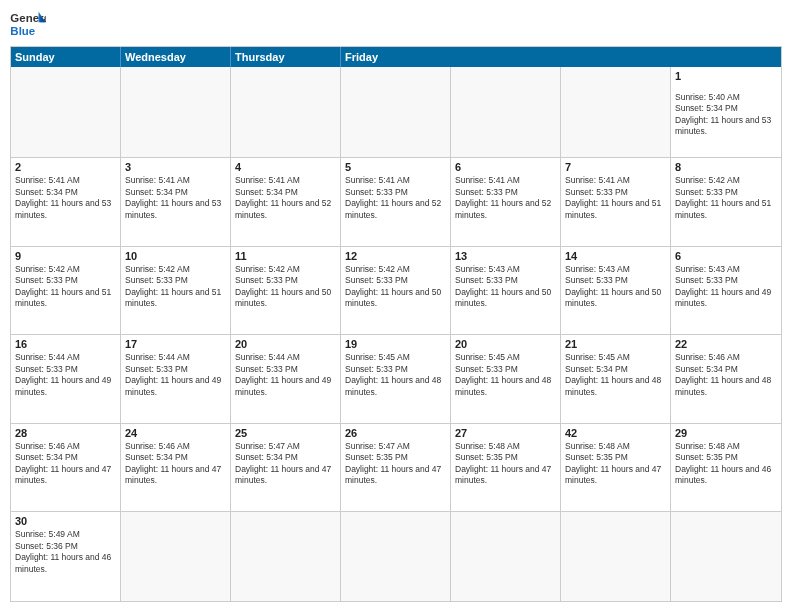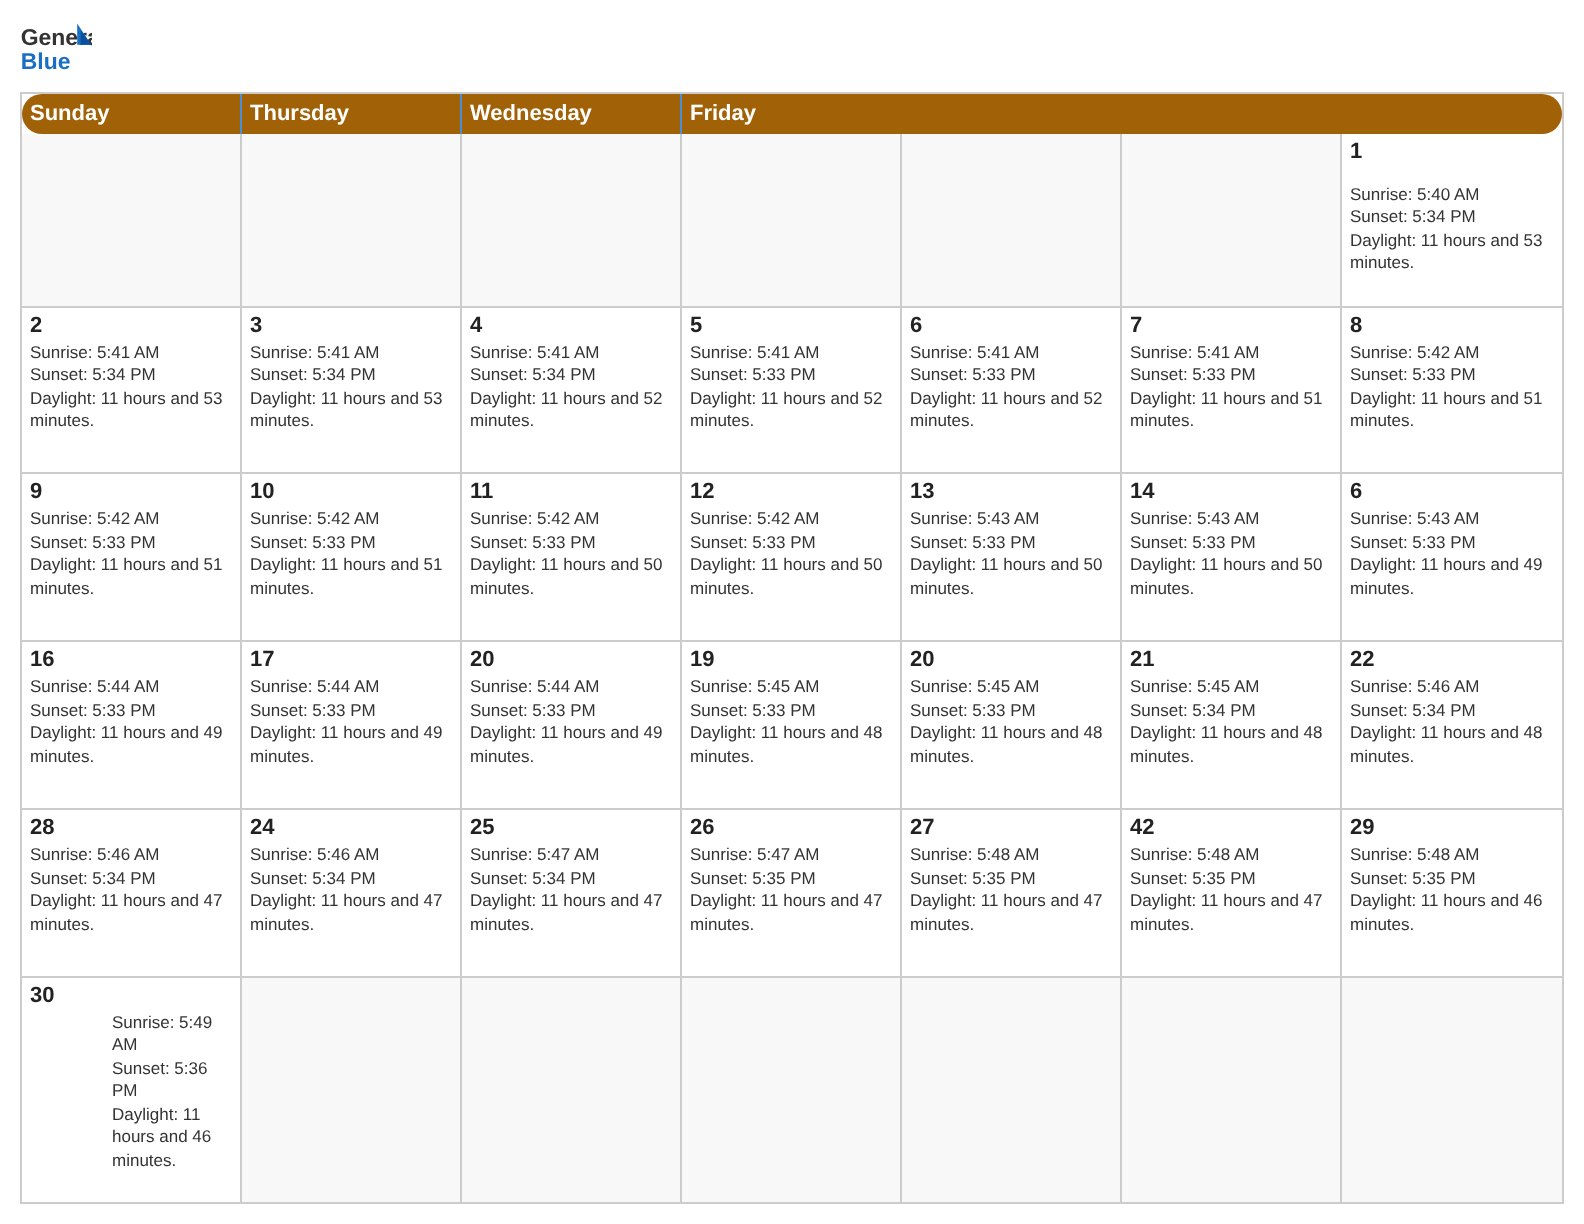--- a/index.html
+++ b/index.html
@@ -46,22 +46,21 @@
     }
     .calendar {
       flex: 1;
       display: flex;
       flex-direction: column;
       border: 1px solid #ccc;
     }
     .cal-header {
       display: grid;
       grid-template-columns: repeat(7, 1fr);
-      background: #a16207;
-      border-radius: 10px;
+      background: #0369a1;
     }
     .cal-header-cell {
       color: #fff;
       font-size: 11px;
       font-weight: bold;
       padding: 4px 4px;
       text-align: left;
       border-right: 1px solid #4a8fd4;
     }
     .cal-header-cell:last-child { border-right: none; }
@@ -114,22 +113,22 @@
     </div>
     <div class="title-block">
       <div class="month-title"></div>
       <div class="location"></div>
     </div>
   </div>
 
   <div class="calendar">
     <div class="cal-header">
     <div class="cal-header-cell">Sunday</div>
+        <div class="cal-header-cell">Wednesday</div>
         <div class="cal-header-cell">Thursday</div>
-        <div class="cal-header-cell">Wednesday</div>
         <div class="cal-header-cell">Friday</div>
       </div>
     <div class="cal-body">
     <div class="cal-cell empty"></div>
         <div class="cal-cell empty"></div>
         <div class="cal-cell empty"></div>
         <div class="cal-cell empty"></div>
         <div class="cal-cell empty"></div>
         <div class="cal-cell empty"></div>
         <div class="cal-cell">
@@ -301,21 +300,21 @@
 Daylight: 11 hours and 47 minutes.</div>
         </div>
         <div class="cal-cell">
           <span class="day-num">29</span>
           <div class="cell-text" style="white-space: pre-line;">Sunrise: 5:48 AM
 Sunset: 5:35 PM
 Daylight: 11 hours and 46 minutes.</div>
         </div>
         <div class="cal-cell last-row">
           <span class="day-num">30</span>
-          <div class="cell-text" style="white-space: pre-line; margin-left: 41px;">Sunrise: 5:49 AM
+          <div class="cell-text" style="white-space: pre-line;">Sunrise: 5:49 AM
 Sunset: 5:36 PM
 Daylight: 11 hours and 46 minutes.</div>
         </div>
         <div class="cal-cell empty last-row"></div>
         <div class="cal-cell empty last-row"></div>
         <div class="cal-cell empty last-row"></div>
         <div class="cal-cell empty last-row"></div>
         <div class="cal-cell empty last-row"></div>
         <div class="cal-cell empty last-row"></div>
       </div>

